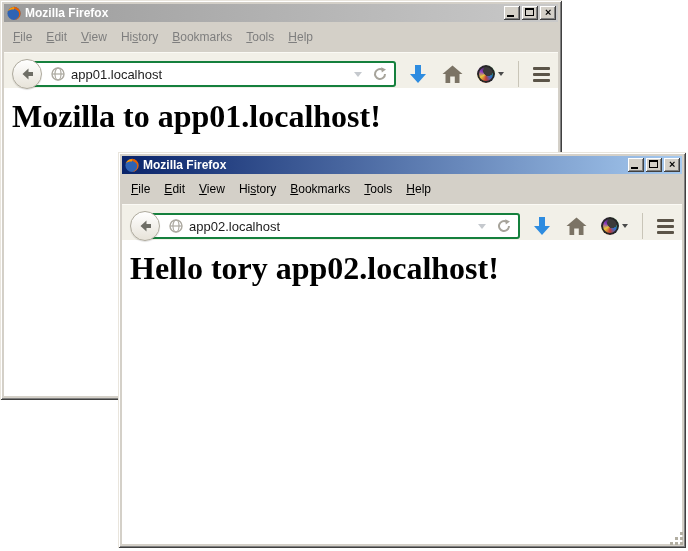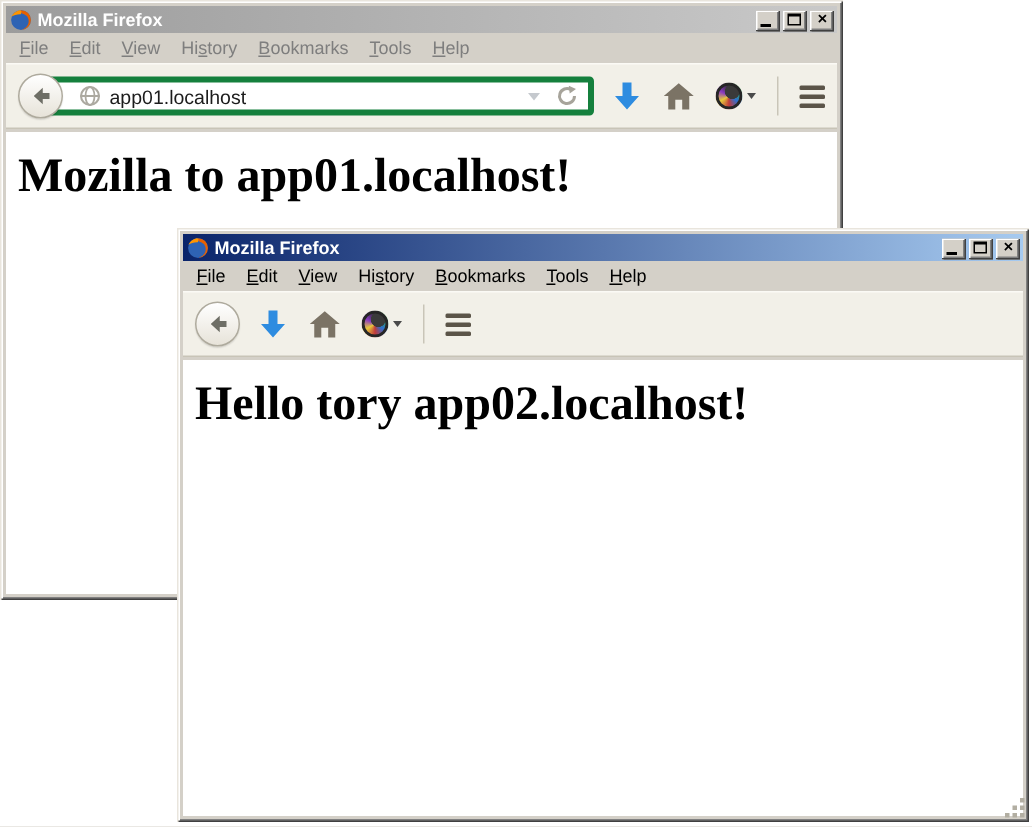--- a/index.html
+++ b/index.html
@@ -12,57 +12,57 @@
 
   
   .win {
     position:absolute; background:#d4d0c8; padding:4px;
     box-shadow: inset 1px 1px 0 #e9e5dd, inset -1px -1px 0 #404040,
                 inset 2px 2px 0 #ffffff, inset -2px -2px 0 #808080;
   }
   #win-back  { left:0;   top:0;   width:562px; height:400px; z-index:1; }
   #win-front { left:118px; top:152px; width:568px; height:396px; z-index:2; }
 
-  .titlebar { height:18px; display:flex; align-items:flex-end; padding:1px 2px; gap:3px; }
+  .titlebar { height:18px; display:flex; align-items:center; padding:1px 2px; gap:3px; }
   .titlebar--active   { background:linear-gradient(90deg,#0a246a,#a6caf0); }
   .titlebar--inactive { background:linear-gradient(90deg,#9c9c9c,#c9c9c9); }
   .title-text { flex:1; color:#ffffff; font-size:12px; font-weight:bold;
                 white-space:nowrap; overflow:hidden; line-height:16px; }
   .ff-logo { width:16px; height:16px; flex:0 0 16px; }
 
   .winbtns { display:flex; gap:2px; }
   .winbtn {
     width:16px; height:14px; background:#d4d0c8; position:relative;
     box-shadow: inset -1px -1px 0 #404040, inset 1px 1px 0 #ffffff, inset -2px -2px 0 #808080;
   }
   .glyph-min { position:absolute; left:3px; bottom:3px; width:7px; height:2px; background:#000; }
   .glyph-max { position:absolute; left:3px; top:2px; width:9px; height:8px;
                border:1px solid #000; border-top-width:2px; }
   .glyph-close { position:absolute; inset:0; font-size:11px; font-weight:bold; color:#000;
                  line-height:12px; text-align:center; }
 
-  .menubar { height:20px; display:flex; align-items:center; padding:0 2px; font-size:12px; }
+  .menubar { height:30px; display:flex; align-items:center; padding:0 2px; font-size:12px; }
   .menu-item { padding:3px 7px; white-space:nowrap; color:#000; }
   .win--inactive .menu-item { color:#7e7e7e; }
   .acc { text-decoration:underline; }
 
   
   .toolbar {
     height:44px; background:#f2f0e8; display:flex; align-items:center; padding:0 8px;
     border-top:1px solid #fbfaf5; border-bottom:1px solid #c8c4b7;
   }
   .back-btn {
     width:30px; height:30px; border-radius:50%; flex:0 0 30px; z-index:2;
     background:linear-gradient(#ffffff,#e7e3d9); border:1px solid #aeaa9d;
     display:flex; align-items:center; justify-content:center;
     box-shadow:0 1px 1px rgba(0,0,0,.12);
   }
   .urlbar {
     flex:1; height:26px; margin-left:-15px; padding:0 6px 0 22px;
-    background:#ffffff; border:4px solid #15803d; border-radius:3px;
+    background:#ffffff; border:2px solid #15803d; border-radius:3px;
     display:flex; align-items:center; gap:6px; min-width:0;
   }
   .url-text { flex:1; font-size:13px; color:#1c1c1c; white-space:nowrap; overflow:hidden; }
   .url-caret { width:0; height:0; border-left:4px solid transparent; border-right:4px solid transparent;
                border-top:5px solid #c5c9ce; margin-right:4px; }
   .tb-icons { display:flex; align-items:center; gap:14px; margin-left:12px; }
   .tb-sep { width:1px; height:26px; background:#c9c5b8; }
   .hamburger { display:flex; flex-direction:column; gap:3px; }
   .hamburger i { width:17px; height:3px; background:#5b5448; border-radius:1px; }
   .colorwheel-wrap { display:flex; align-items:center; gap:3px; }
@@ -197,20 +197,33 @@
     <span class="menu-item"><span></span><span class="acc">T</span><span>ools</span></span>
     <span class="menu-item"><span></span><span class="acc">H</span><span>elp</span></span>
   </div>
 
   <div class="toolbar">
     <div class="back-btn">
       <svg width="16" height="16" viewBox="0 0 16 16">
         <path d="M9.5 2.5 L3.5 8 L9.5 13.5 L9.5 10 L14 10 L14 6 L9.5 6 Z" fill="#6e6e66"></path>
       </svg>
     </div>
+    <div class="urlbar">
+      <svg width="14" height="14" viewBox="0 0 14 14">
+        <circle cx="7" cy="7" r="6" fill="none" stroke="#aca9a0" stroke-width="1.4"></circle>
+        <ellipse cx="7" cy="7" rx="3" ry="6" fill="none" stroke="#aca9a0" stroke-width="1.2"></ellipse>
+        <line x1="1" y1="7" x2="13" y2="7" stroke="#aca9a0" stroke-width="1.2"></line>
+      </svg>
+      <span class="url-text">app02.localhost</span>
+      <span class="url-caret"></span>
+      <svg width="16" height="16" viewBox="0 0 16 16">
+        <path d="M13 8 A5 5 0 1 1 10.5 3.7" fill="none" stroke="#a7a49b" stroke-width="2"></path>
+        <path d="M9.2 1.2 L14 3.4 L9.8 6.4 Z" fill="#a7a49b"></path>
+      </svg>
+    </div>
     <div class="tb-icons">
       <svg width="20" height="21" viewBox="0 0 20 21">
         <path d="M7 1 h6 v9 h5 l-8 9 -8 -9 h5 z" fill="#2e8ce0"></path>
       </svg>
       <svg width="21" height="19" viewBox="0 0 21 19">
         <path d="M10.5 0.5 L20.5 9 H17.5 V18 H12.8 V11.5 H8.2 V18 H3.5 V9 H0.5 Z" fill="#7b7365"></path>
       </svg>
       <span class="colorwheel-wrap">
         <span class="colorwheel"></span>
         <span class="dd-caret"></span>

